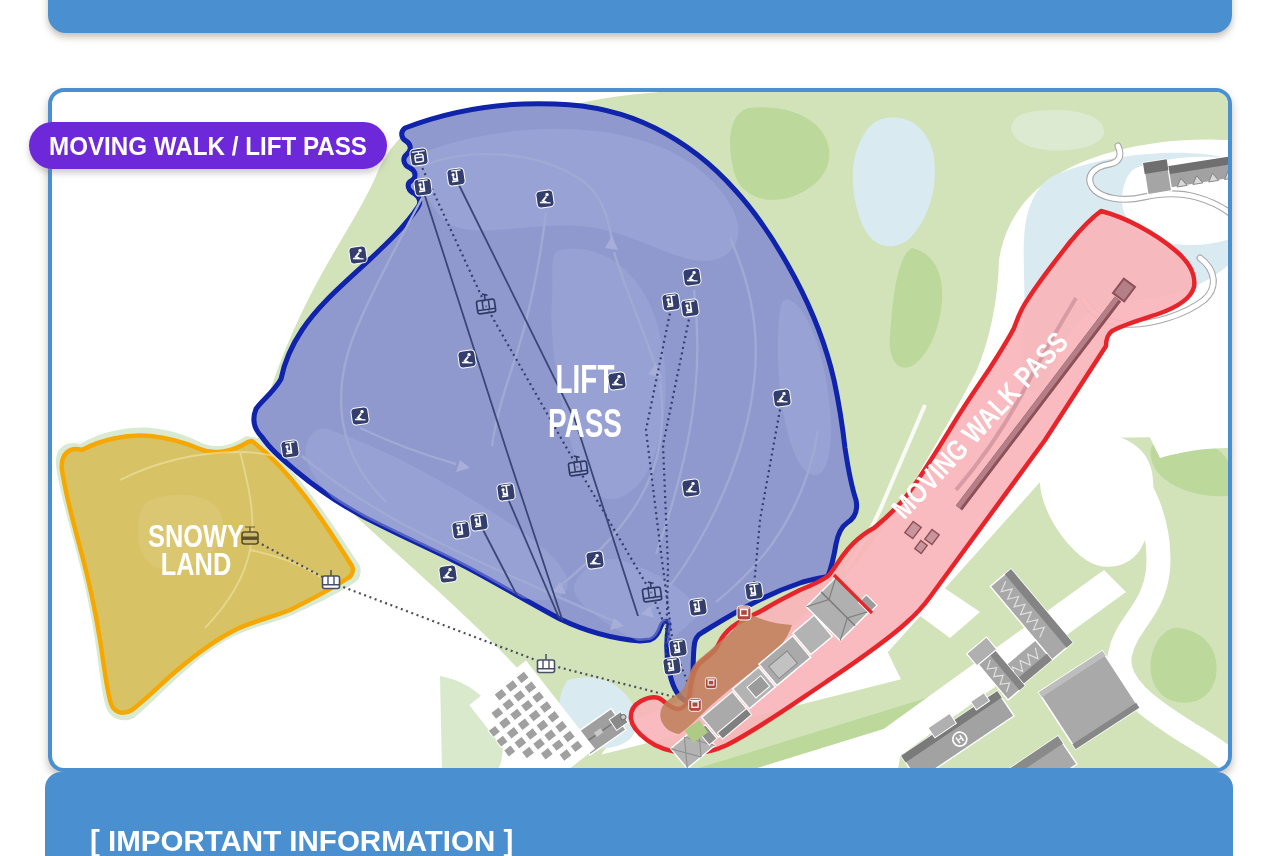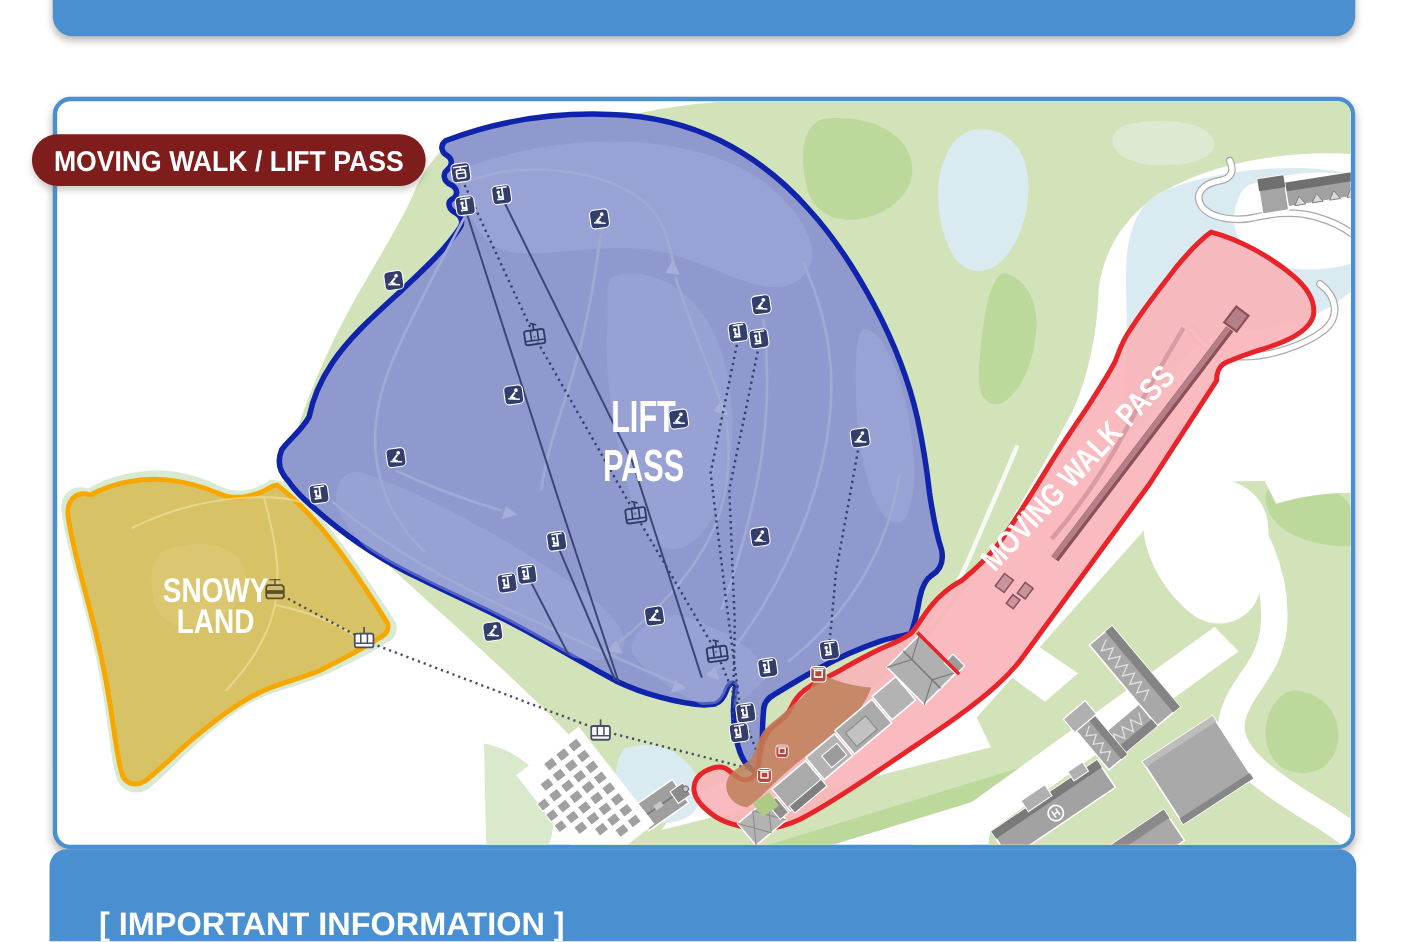--- a/index.html
+++ b/index.html
@@ -1,21 +1,21 @@
 <!DOCTYPE html>
 <html><head>
 <meta charset="utf-8">
 <style>
   html,body{margin:0;padding:0;}
   body{width:1280px;height:856px;overflow:hidden;background:#ffffff;font-family:"Liberation Sans", sans-serif;position:relative;}
   .topbar{position:absolute;left:48px;top:-24px;width:1184px;height:57px;background:#4a90d1;border-radius:18px;box-shadow:0 4px 7px rgba(120,110,100,0.45);}
   .card{position:absolute;left:48px;top:88px;width:1176px;height:676px;background:#ffffff;border:4px solid #4a90d1;border-radius:16px;box-shadow:0 5px 8px rgba(120,110,100,0.45);overflow:hidden;}
   .botband{position:absolute;left:45px;top:772px;width:1188px;height:84px;background:#4a90d1;border-radius:16px 16px 0 0;}
   .bottitle{position:absolute;left:90px;top:824px;color:#ffffff;font-weight:bold;font-size:29.5px;letter-spacing:0px;white-space:nowrap;}
-  .pill{position:absolute;left:29px;top:122px;width:358px;height:47px;background:#7f1d1d;border-radius:24px;z-index:5;box-shadow:0 4px 6px rgba(120,110,100,0.35);}
+  .pill{position:absolute;left:29px;top:122px;width:358px;height:47px;background:#6d28d9;border-radius:24px;z-index:5;box-shadow:0 4px 6px rgba(120,110,100,0.35);}
   .pilltext{position:absolute;left:0;top:9px;width:100%;text-align:center;color:#fff;font-weight:bold;font-size:26px;transform:scale(0.93,1);white-space:nowrap;}
 </style>
 </head>
 <body>
 
 <div class="topbar"></div>
 
 <div class="card">
 <svg width="1176" height="676" viewBox="52 92 1176 676">
 

